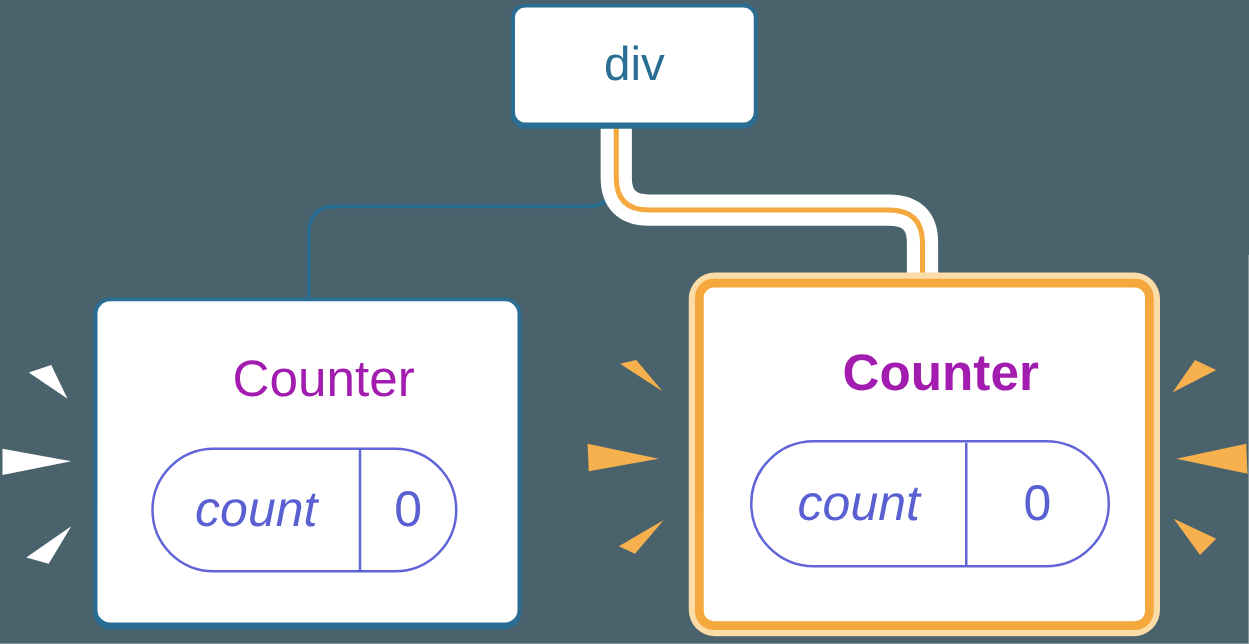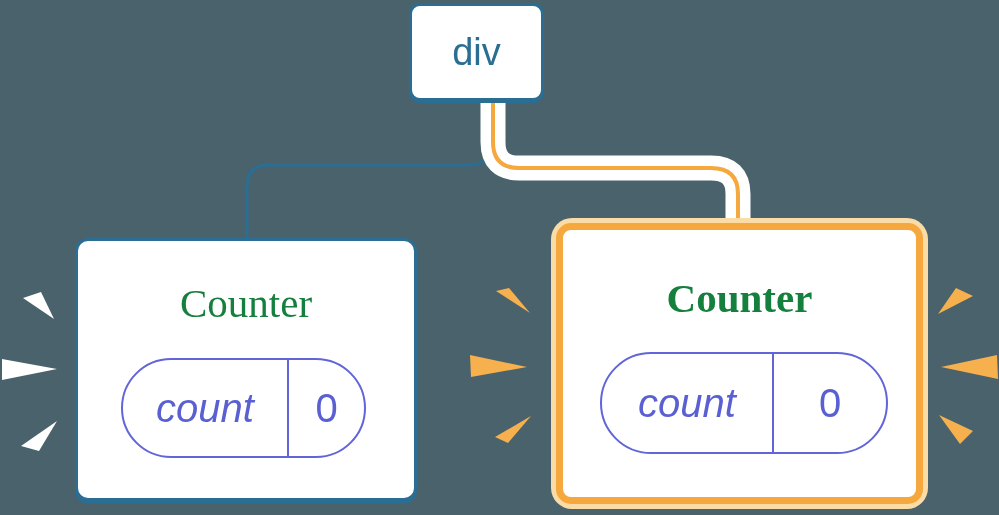--- a/index.html
+++ b/index.html
@@ -5,39 +5,38 @@
   html,body { margin:0; padding:0; }
   body { font-family:"Liberation Sans", sans-serif; }
   .canvas {
     position:relative; width:999px; height:515px;
     background:#49626c; overflow:hidden;
   }
   .edges { position:absolute; left:0; top:0; z-index:1; }
 
   
   .root-node {
-    position:absolute; left:409px; top:3px; width:135px; height:98px;
+    position:absolute; left:409px; top:3px; width:197px; height:98px;
     background:#ffffff; border:3px solid #2b6e93; border-radius:11px;
     box-sizing:border-box; z-index:2;
     box-shadow:0 2px 0 #2b6e93;
     display:flex; align-items:center; justify-content:center;
   }
   .root-label { font-size:38px; color:#2b6e93; font-weight:500; }
 
   
   .card-left {
     position:absolute; left:75px; top:238px; width:342px; height:263px;
     background:#ffffff; border:3px solid #2b6e93; border-radius:13px;
     box-sizing:border-box; z-index:2; box-shadow:0 2.5px 0 #2b6e93;
   }
   .card-title {
-    position:absolute; top:42px; left:0; width:100%;
-    text-align:center; font-size:41px; color:#15803d; font-weight:500;
+    position:absolute; top:42px; left:13px; width:100%;
+    text-align:center; font-size:41px; color:#a21caf; font-weight:500;
     line-height:1;
-    font-family:Liberation Serif, serif;
   }
   .card-title.bold { font-weight:700; top:48px; }
 
   
   .card-right {
     position:absolute; left:551px; top:218px; width:377px; height:291px;
     background:#fbdca6; border-radius:21px; padding:5px;
     box-sizing:border-box; z-index:2;
   }
   .card-right-inner {

